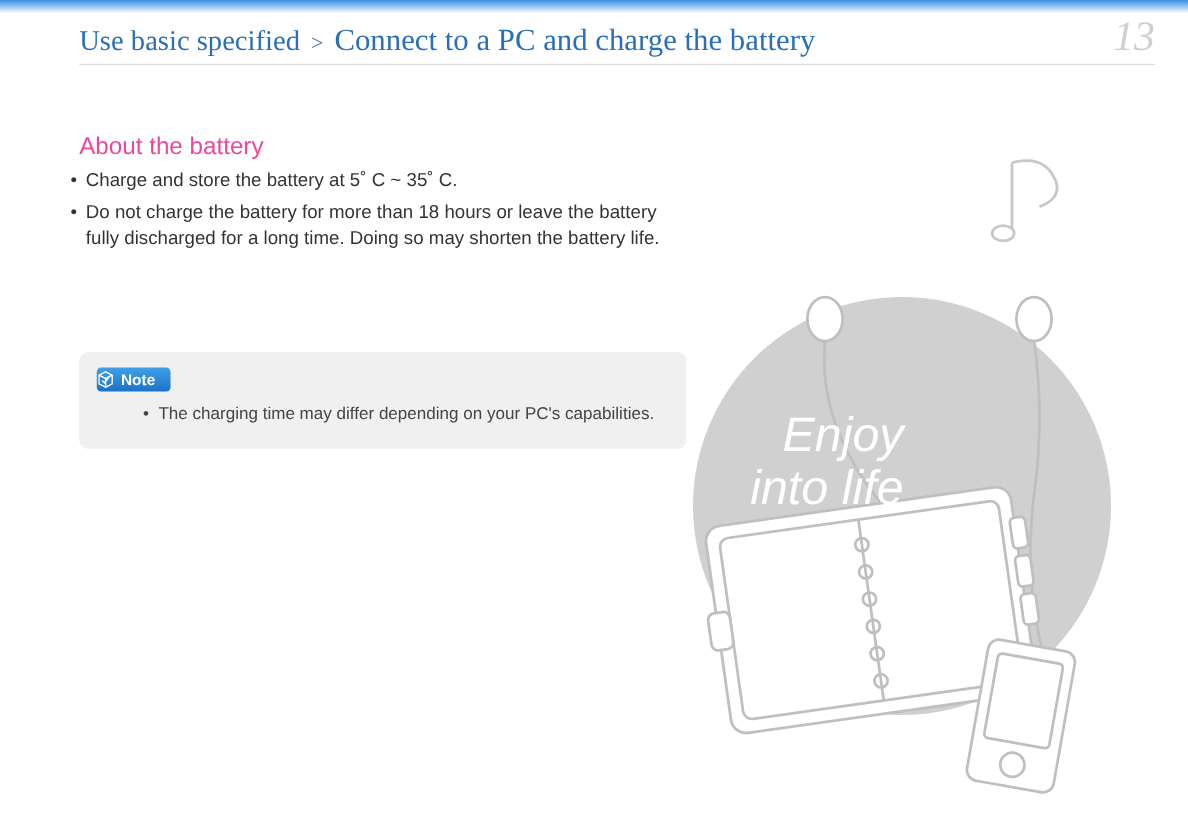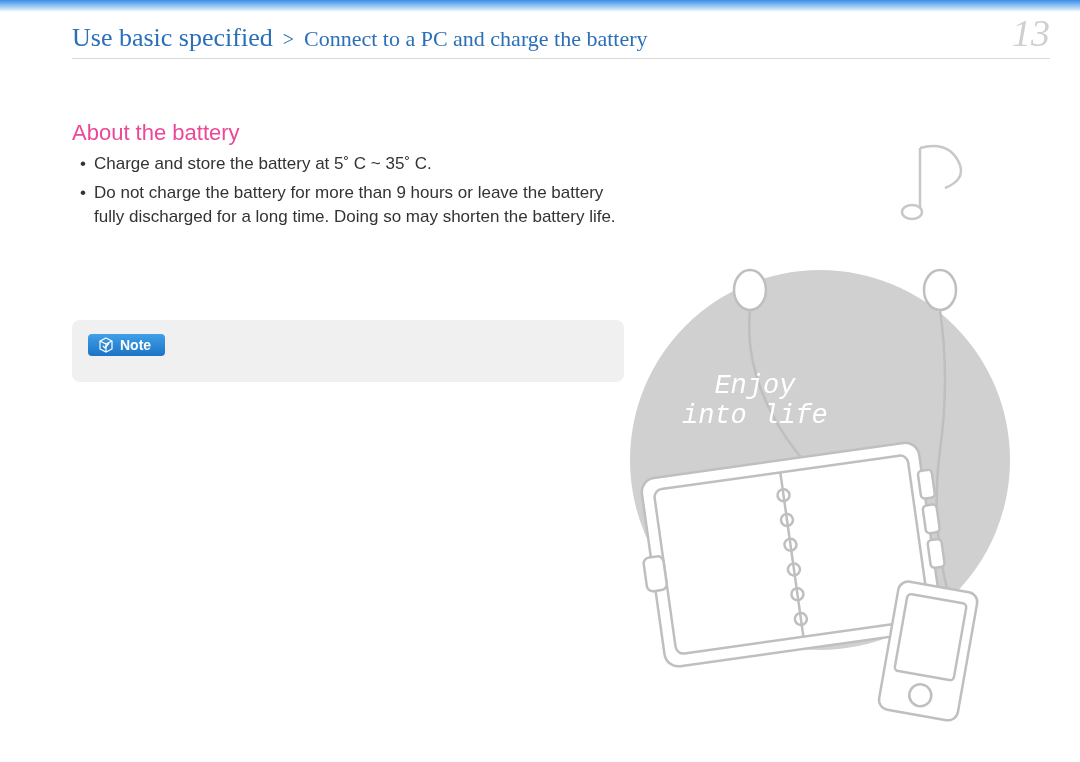--- a/index.html
+++ b/index.html
@@ -33,21 +33,21 @@
     font-size: 24px;
   }
   .breadcrumb .main {
     font-size: 26px;
   }
   .breadcrumb .sep {
     font-size: 20px;
     margin: 0 4px;
   }
   .breadcrumb .sub {
-    font-size: 22px;
+    font-size: 28px;
     font-family: Liberation Serif, serif;
   }
   .page-number {
     font-family: Georgia, 'Times New Roman', serif;
     font-style: italic;
     font-size: 38px;
     color: #cfcfcf;
     line-height: 1;
   }
   .divider {
@@ -62,21 +62,21 @@
     position: absolute;
     top: 120px;
     left: 72px;
     color: #ec4899;
     font-size: 22px;
     font-weight: 400;
   }
   .bullets {
     position: absolute;
     top: 152px;
-    left: 80px;
+    left: 64px;
     width: 540px;
     color: #333;
     font-size: 17px;
     line-height: 1.45;
   }
   .bullets li {
     list-style: none;
     padding-left: 14px;
     position: relative;
     margin-bottom: 4px;
@@ -96,21 +96,21 @@
     border-radius: 8px;
     padding: 14px 16px 16px 16px;
   }
   .note-badge {
     display: inline-flex;
     align-items: flex-end;
     background: linear-gradient(to bottom, #3fa0e8, #1c72c6);
     color: #fff;
     font-size: 14px;
     font-weight: bold;
-    padding: 3px 14px 3px 10px;
+    padding: 3px 14px 3px 0;
     border-radius: 4px;
     margin-bottom: 10px;
   }
   .note-badge .cube-icon {
     width: 16px; height: 16px;
     margin-right: 6px;
     display: inline-block;
   }
   .note-list {
     color: #444;
@@ -134,26 +134,26 @@
     top: 130px;
     left: 560px;
     width: 520px;
     height: 620px;
     pointer-events: none;
   }
   .enjoy-text {
     position: absolute;
     top: 372px;
     left: 682px;
-    font-family: Liberation Mono, monospace;
+    font-family: Liberation Sans, sans-serif;
     font-style: italic;
-    font-size: 27px;
+    font-size: 44px;
     color: #fff;
     line-height: 1.1;
-    text-align: center;
+    text-align: right;
     pointer-events: none;
   }
 </style>
 </head>
 <body>
 
 <div class="top-bar"></div>
 
 <div class="header">
   <div class="breadcrumb">
@@ -163,35 +163,36 @@
   </div>
   <div class="page-number">13</div>
 </div>
 
 <div class="divider"></div>
 
 <div class="section-title">About the battery</div>
 
 <ul class="bullets">
   <li>Charge and store the battery at 5˚ C ~ 35˚ C.</li>
-  <li>Do not charge the battery for more than 9 hours or leave the battery fully discharged for a long time. Doing so may shorten the battery life.</li>
+  <li>Do not charge the battery for more than 18 hours or leave the battery fully discharged for a long time. Doing so may shorten the battery life.</li>
 </ul>
 
 <div class="note-box">
   <div class="note-badge">
     <span class="cube-icon">
       <svg viewBox="0 0 16 16" width="16" height="16">
         <path d="M8 1 L14 4 L14 12 L8 15 L2 12 L2 4 Z" fill="none" stroke="#fff" stroke-width="1.2"></path>
         <path d="M2 4 L8 7 L14 4 M8 7 L8 15" fill="none" stroke="#fff" stroke-width="1.2"></path>
         <path d="M5 9 L7 11 L11 6" fill="none" stroke="#fff" stroke-width="1.4"></path>
       </svg>
     </span>
     <span>Note</span>
   </div>
   <ul class="note-list">
+    <li>The charging time may differ depending on your PC's capabilities.</li>
   </ul>
 </div>
 
 <svg class="illustration" viewBox="0 0 520 620">
 
   <circle cx="260" cy="330" r="190" fill="#d0d0d0"></circle>
 
   <g stroke="#c8c8c8" stroke-width="2.5" fill="none" transform="translate(330,10)">
     <path d="M30 8 Q60 0 70 25 Q75 40 55 48 M30 8 L30 70"></path>
     <ellipse cx="22" cy="72" rx="10" ry="7" fill="#fff" stroke="#c8c8c8"></ellipse>

